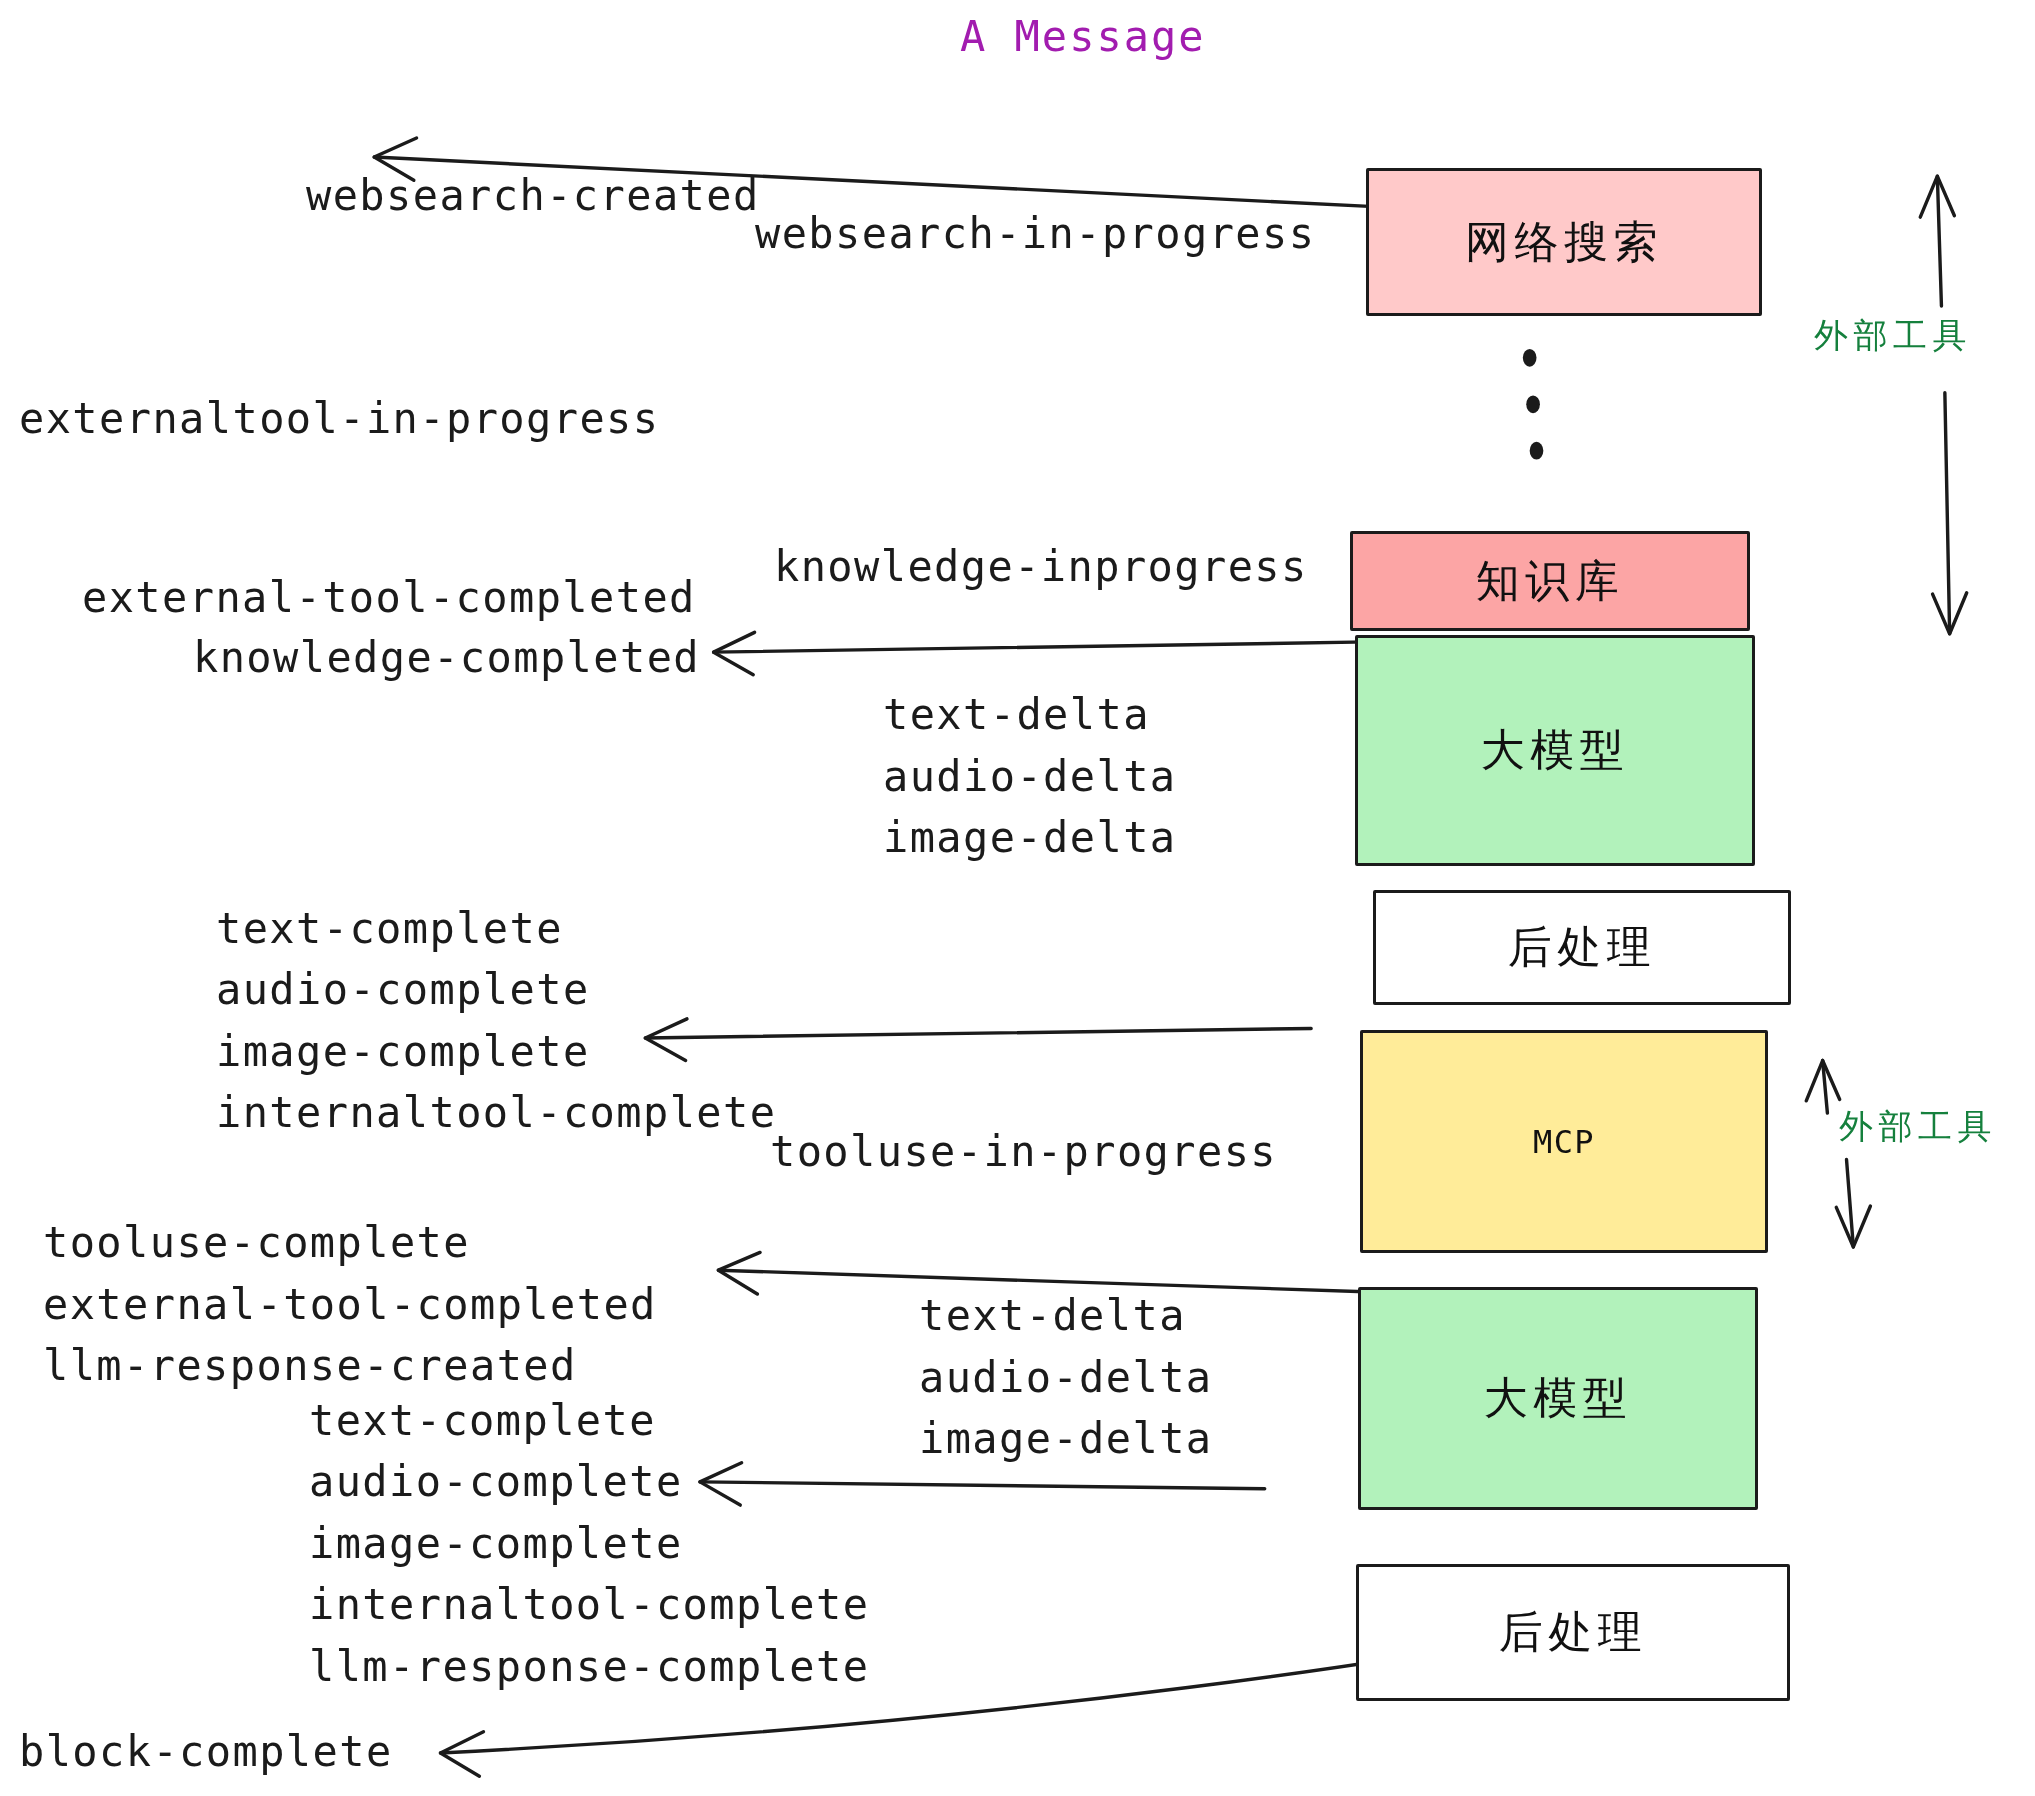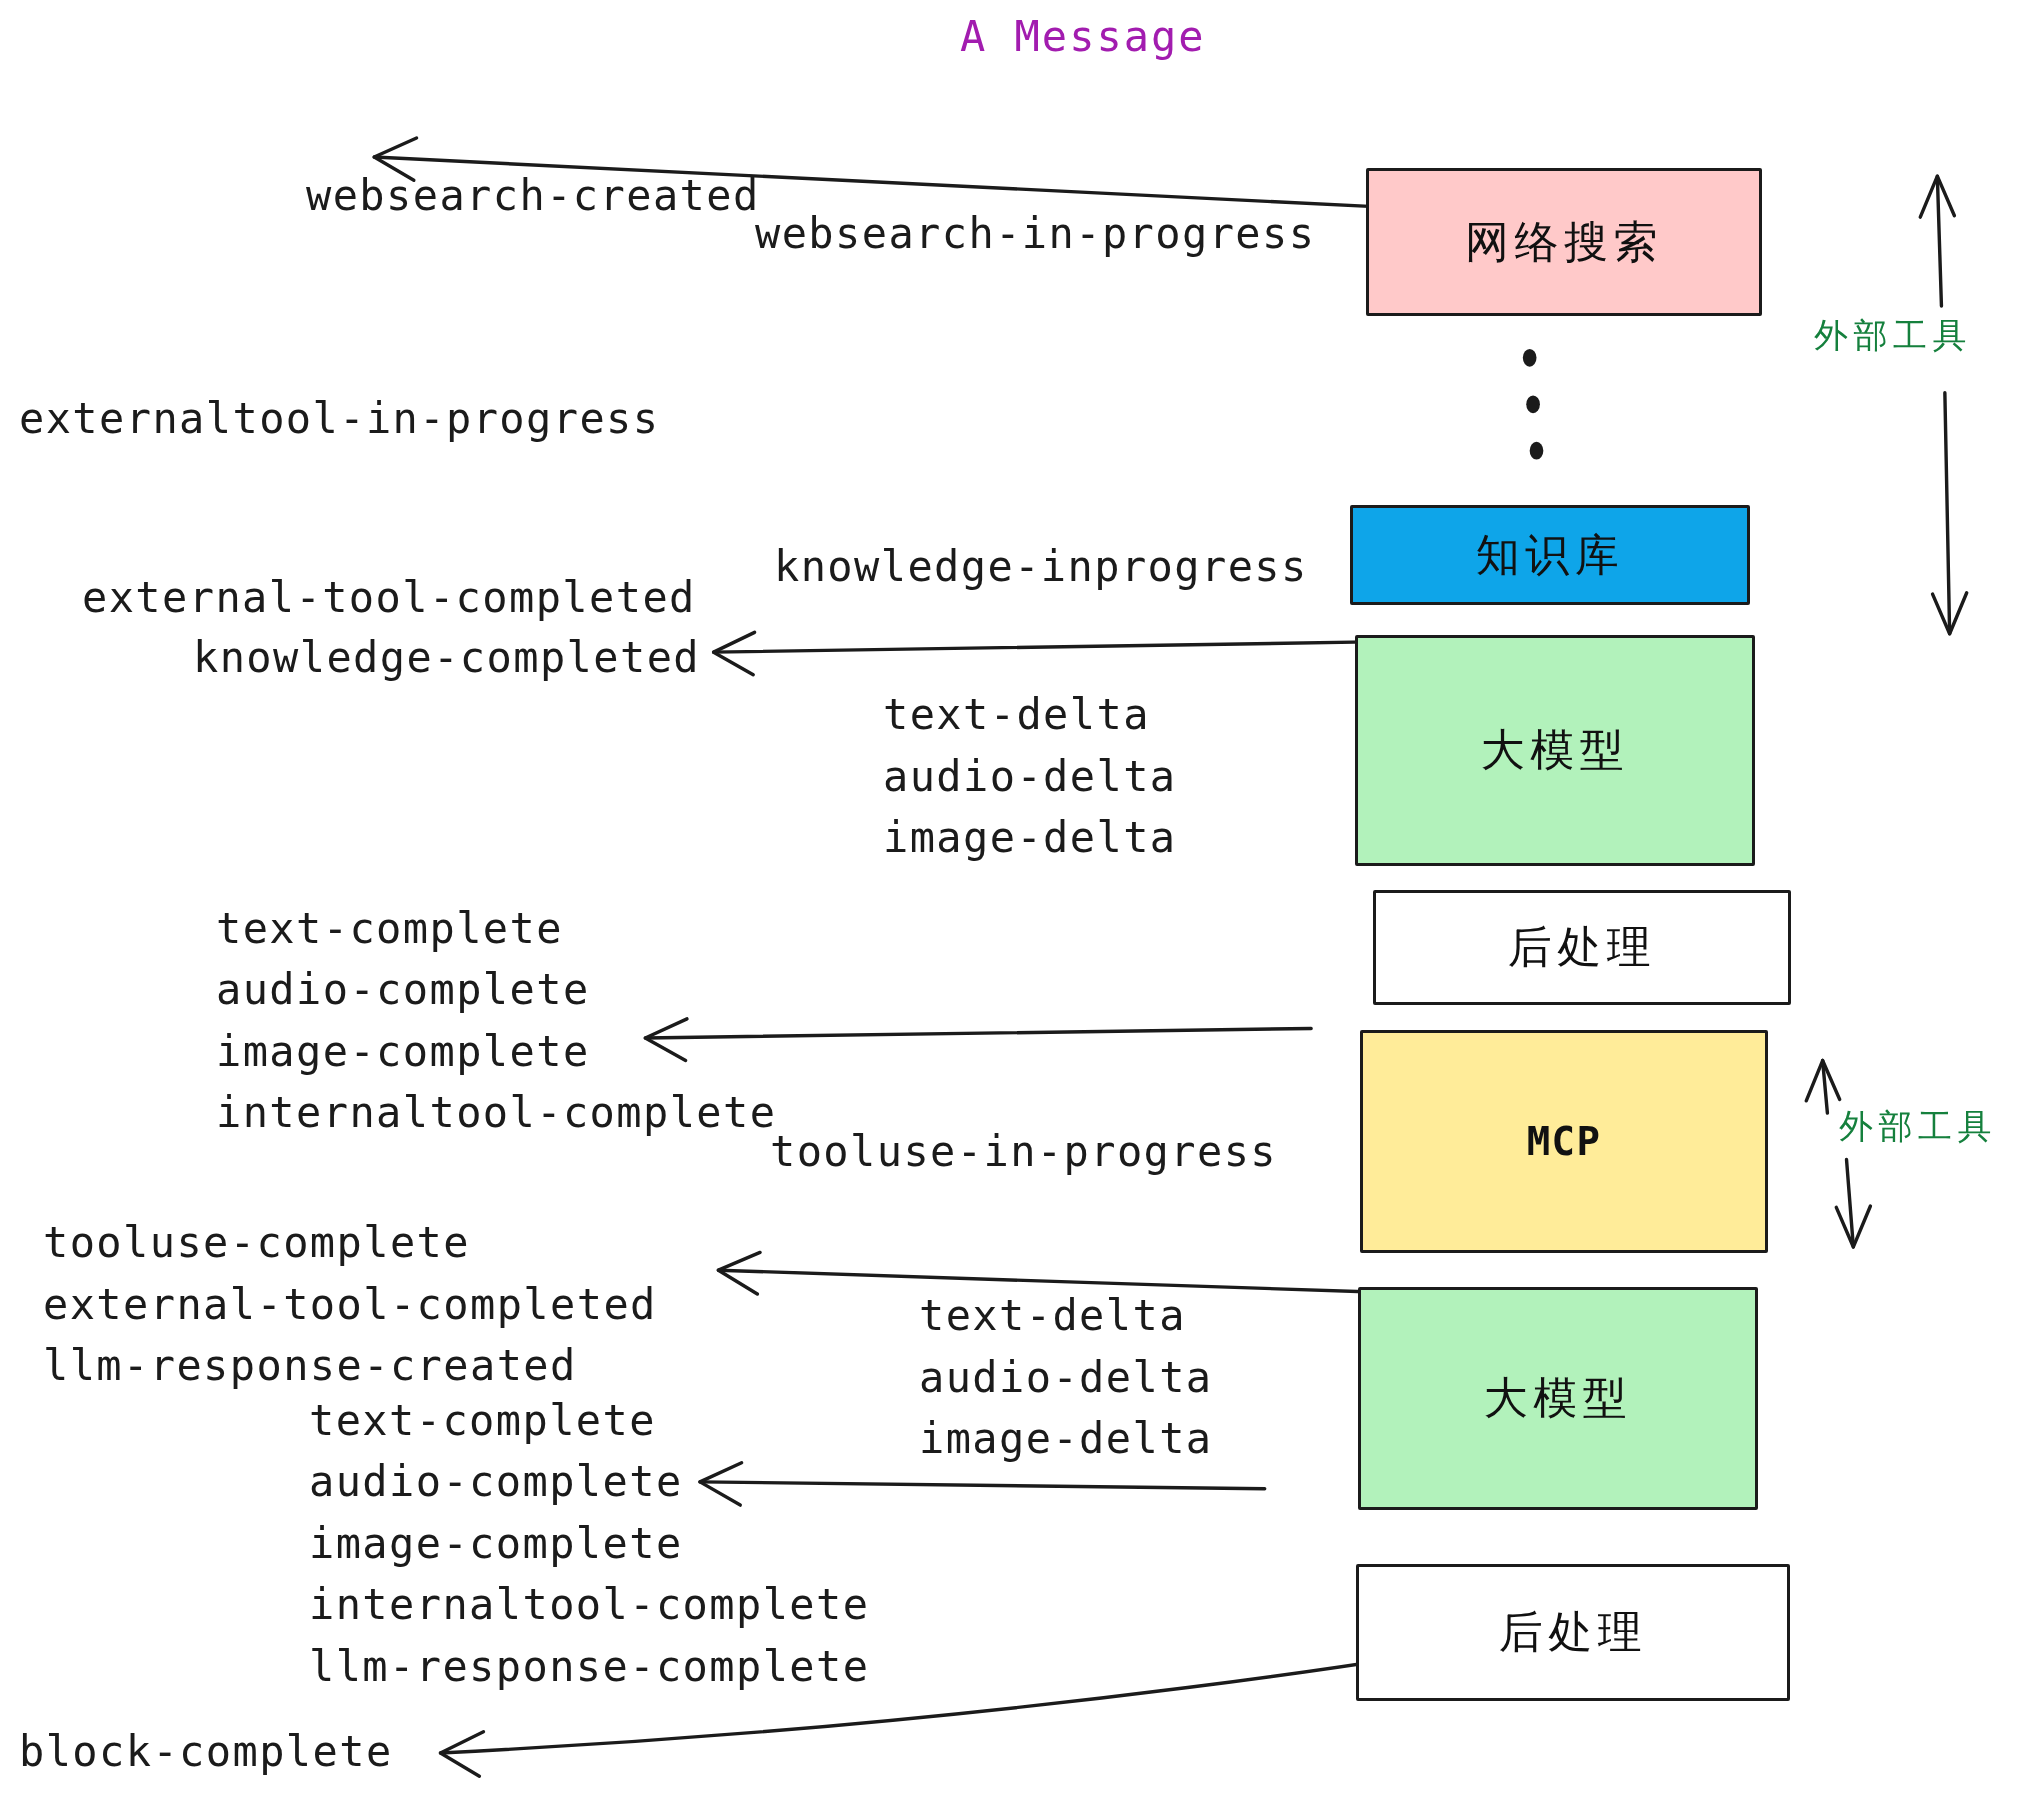--- a/index.html
+++ b/index.html
@@ -7,21 +7,21 @@
           font-family:"DejaVu Sans Mono",monospace;color:#1b1b1b;}
   #arrow-layer{position:absolute;left:0;top:0;width:2035px;height:1796px;}
   .ev{position:absolute;font:42px/1.12 "DejaVu Sans Mono",monospace;letter-spacing:1.4px;
       color:#1b1b1b;white-space:nowrap;}
   .title{position:absolute;font:42px/1.1 "DejaVu Sans Mono",monospace;letter-spacing:2px;
       color:#a21caf;white-space:nowrap;}
   .box{position:absolute;box-sizing:border-box;border:3.4px solid #1b1b1b;border-radius:2px;
        display:flex;align-items:center;justify-content:center;}
   .box .lbl{font-family:Liberation Serif, serif;font-size:44px;letter-spacing:5.5px;
        color:#111111;white-space:nowrap;}
-  .box.mcp .lbl{font-family:"DejaVu Sans Mono",monospace;font-size:39px;font-weight:700;letter-spacing:1.4px;text-align:center;}
+  .box.mcp .lbl{font-family:"DejaVu Sans Mono",monospace;font-size:32px;font-weight:400;letter-spacing:1.4px;text-align:center;}
   .ann{position:absolute;font-family:Liberation Serif, serif;font-size:34px;letter-spacing:5.5px;
        color:#15803d;white-space:nowrap;}
 </style>
 </head>
 <body>
 
 <div id="canvas">
 
   <svg id="arrow-layer" viewBox="0 0 2980 2630" xmlns="http://www.w3.org/2000/svg">
     <g stroke="#1b1b1b" stroke-width="5" fill="none" stroke-linecap="round" stroke-linejoin="round">
@@ -76,21 +76,21 @@
         <ellipse cx="2250" cy="660" rx="10" ry="13"></ellipse>
       </g>
     </g>
   </svg>
 
   <div class="title" style="left:960px;top:13.7px">A Message</div>
 
   <div class="box" style="left:1366px;top:168px;width:396px;height:148px;background:#ffc9c9">
     <span class="lbl">网络搜索</span>
   </div>
-  <div class="box" style="left:1350px;top:505px;width:400px;height:100px;background:#0ea5e9">
+  <div class="box" style="left:1350px;top:531px;width:400px;height:100px;background:#fca5a5">
     <span class="lbl">知识库</span>
   </div>
   <div class="box" style="left:1355px;top:635px;width:400px;height:231px;background:#b2f2bb">
     <span class="lbl">大模型</span>
   </div>
   <div class="box" style="left:1373px;top:890px;width:418px;height:115px;background:#ffffff">
     <span class="lbl">后处理</span>
   </div>
   <div class="box mcp" style="left:1360px;top:1030px;width:408px;height:223px;background:#ffec99">
     <span class="lbl">MCP</span>

